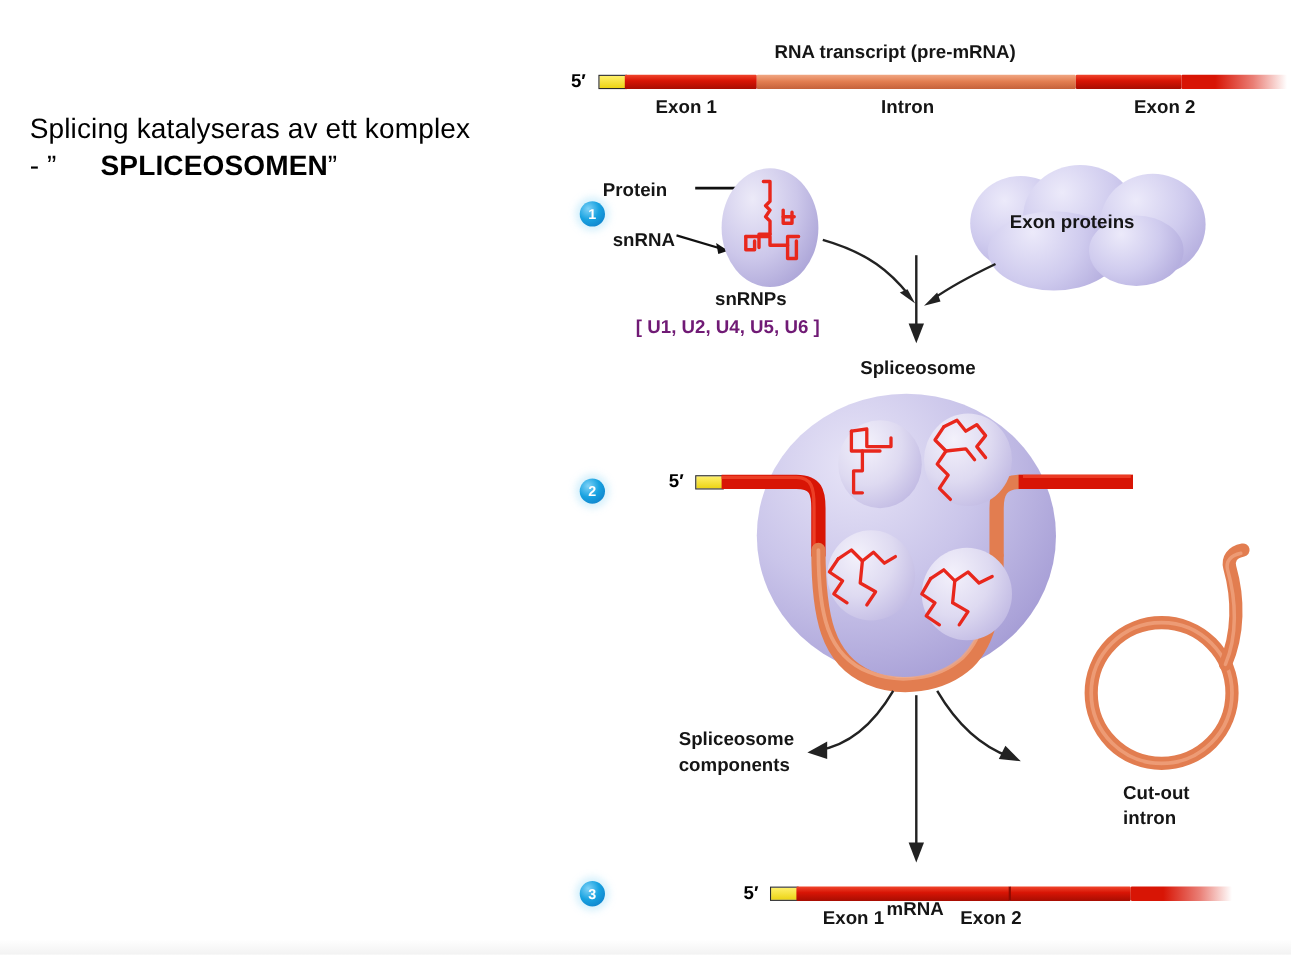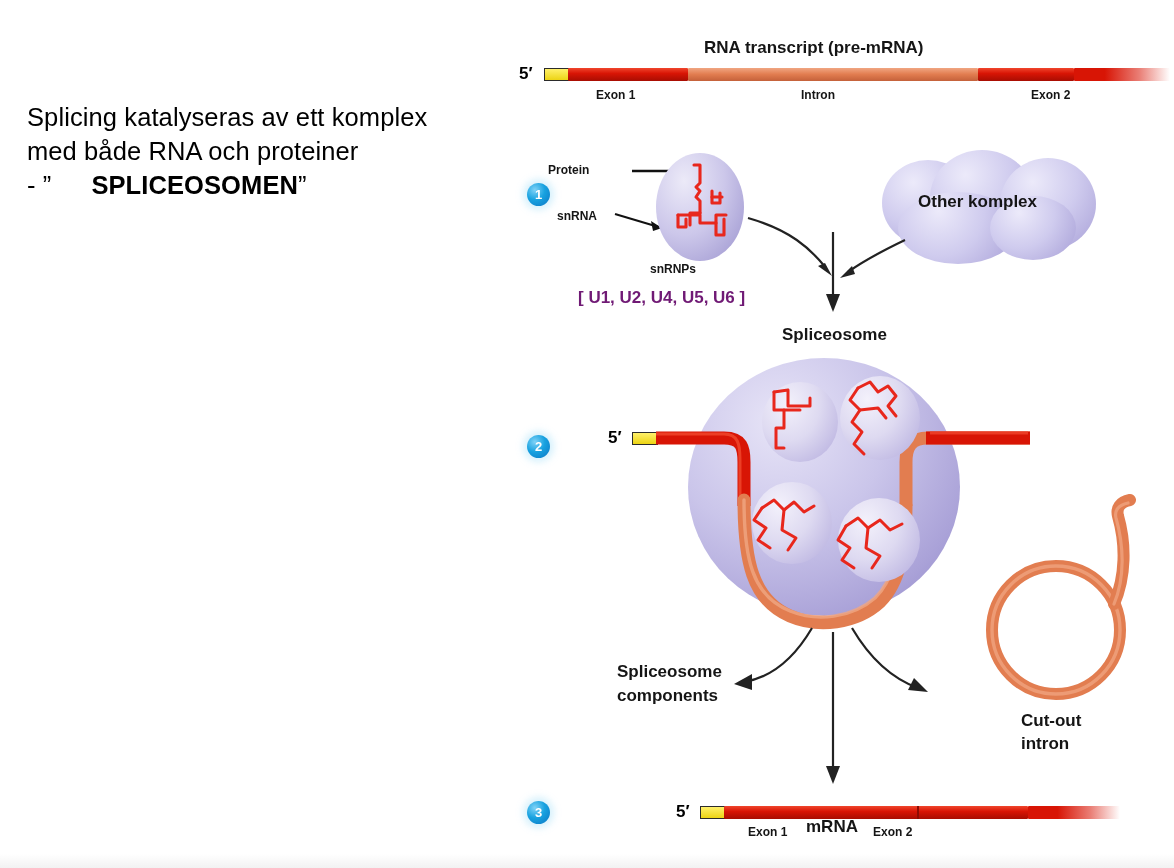--- a/index.html
+++ b/index.html
@@ -11,21 +11,21 @@
        background:linear-gradient(to bottom,#ffffff,#f2f2f2);}
 
   
   #caption{position:absolute;left:27px;top:100px;width:470px;
        font-size:25.5px;line-height:34px;color:#000;letter-spacing:.1px;}
   #caption .l3{font-size:25.5px;}
   #caption b{font-weight:bold;margin-left:40px;}
 
   
   .lbl{position:absolute;font-weight:bold;color:#151515;white-space:nowrap;}
-  .lbl.t16{font-size:12px;}
+  .lbl.t16{font-size:17px;}
   .lbl.t17{font-size:17px;}
   .prime{position:absolute;font-weight:bold;font-size:17px;color:#000;}
 
   
   .step{position:absolute;width:23px;height:23px;border-radius:50%;
         background:radial-gradient(circle at 34% 30%,#7fd2f7 0%,#18a2e0 45%,#0b76c4 100%);
         box-shadow:0 0 7px 4px rgba(140,215,245,.35);
         color:#fff;font-size:13px;font-weight:bold;line-height:23px;text-align:center;}
 
   
@@ -50,21 +50,20 @@
   svg{position:absolute;overflow:visible;}
   .noscale{shape-rendering:geometricPrecision;}
 </style>
 </head>
 <body>
 
 <div id="slide">
 
   <div id="caption">
     <div>Splicing katalyseras av ett komplex</div>
-    <div>med både RNA och proteiner</div>
     <div class="l3"><span> - ”</span><b>SPLICEOSOMEN</b><span>”</span></div>
   </div>
 
   <div class="lbl t17" style="left:704px;top:38px;">RNA transcript (pre-mRNA)</div>
 
   <div class="prime" style="left:519px;top:64px;">5′</div>
   <div class="cap5" style="left:544px;top:68px;"></div>
   <div class="bar exon" style="left:568px;top:68px;width:120px;"></div>
   <div class="bar intron-bar" style="left:688px;top:68px;width:290px;"></div>
   <div class="bar exon" style="left:978px;top:68px;width:96px;"></div>
@@ -101,21 +100,21 @@
   <div class="lbl t16" style="left:650px;top:262px;">snRNPs</div>
   <div class="lbl t17" style="left:578px;top:288px;color:#701a75;">[ U1, U2, U4, U5, U6 ]</div>
 
   <div>
     <div class="blob-lobe" style="left:882px;top:160px;width:92px;height:86px;"></div>
     <div class="blob-lobe" style="left:930px;top:150px;width:104px;height:96px;"></div>
     <div class="blob-lobe" style="left:1000px;top:158px;width:96px;height:92px;"></div>
     <div class="blob-lobe" style="left:898px;top:192px;width:120px;height:72px;"></div>
     <div class="blob-lobe" style="left:990px;top:196px;width:86px;height:64px;"></div>
   </div>
-  <div class="lbl t17" style="left:918px;top:192px;">Other komplex</div>
+  <div class="lbl t17" style="left:918px;top:192px;">Exon proteins</div>
 
   <svg style="left:0;top:0;width:1174px;height:868px;">
     <path d="M748 218 C790 230 810 248 826 268" fill="none" stroke="#222" stroke-width="2.2"></path>
     <polygon points="832,276 818,266 825,263" fill="#222"></polygon>
     <path d="M905 240 C880 252 862 262 848 272" fill="none" stroke="#222" stroke-width="2.2"></path>
     <polygon points="840,278 852,266 855,274" fill="#222"></polygon>
     <line x1="833" y1="232" x2="833" y2="300" stroke="#222" stroke-width="2.2"></line>
     <polygon points="833,312 826,294 840,294" fill="#222"></polygon>
   </svg>
 

